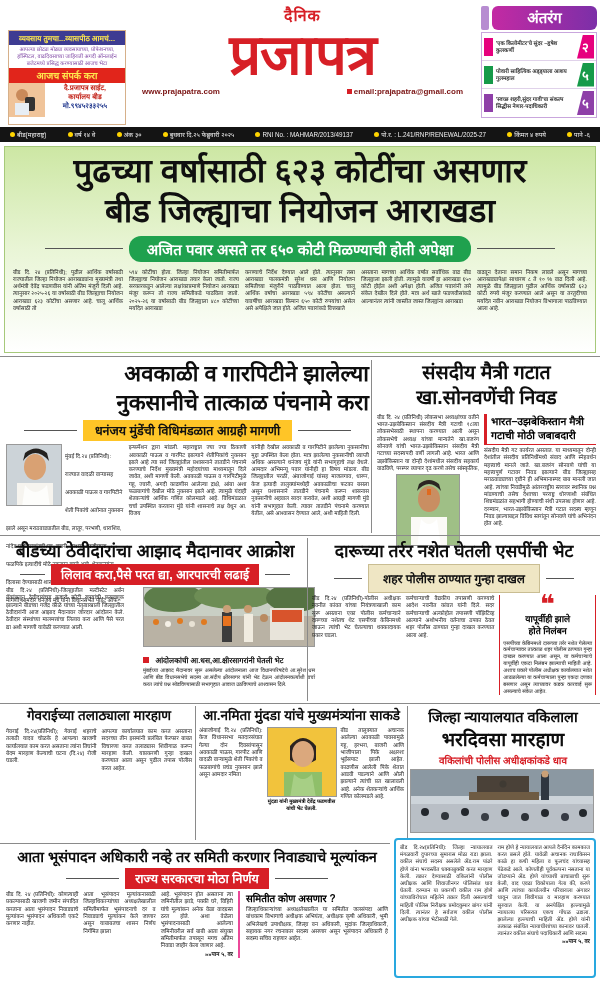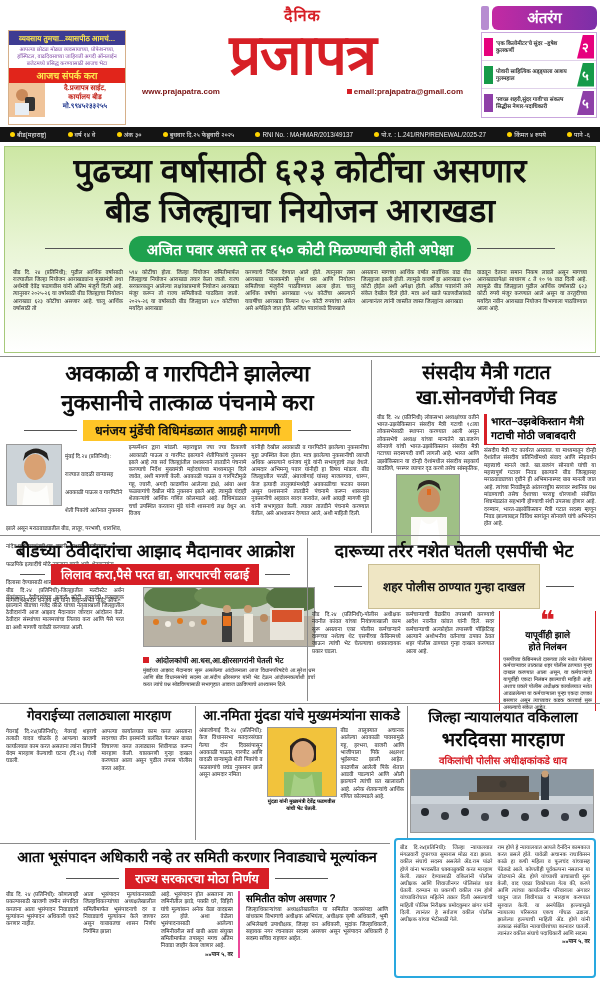--- a/index.html
+++ b/index.html
@@ -47,33 +47,33 @@
   .sub-row .rule { flex:1; height:1px; background:#555; }
   .lead-sub { background:#1fa14e; color:#fff; font-weight:bold; font-size:15px; padding:3px 18px;border-radius:12px; }
   .lead-cols { display:flex; gap:6px; padding:5px 8px 3px 8px; }
   .bodytxt { font-size:5.5px; line-height:1.33; text-align:justify; color:#1b1b1b; }
   .lead-cols .col { flex:1; }
 
   
   .story-h { text-align:center; font-weight:800; color:#0d0d0d; }
   .yellow-sub { background:#ffc527; color:#111; font-weight:bold; font-size:12.5px; padding:2px 12px; }
   .red-sub { background:#d71f26; color:#fff; font-weight:bold; font-size:12.5px; padding:2px 10px; }
-  .cream-sub { background:#efe6c4; color:#111; font-weight:bold; font-size:12px; padding:13px 14px; border:1px solid #c9bd92; }
+  .cream-sub { background:#efe6c4; color:#111; font-weight:bold; font-size:12px; padding:5px 14px; border:1px solid #c9bd92; }
   .cols { display:flex; gap:5px; }
   .cols > div { flex:1; }
   .photo { border:1px solid #999; overflow:hidden; background:#ddd; }
   .hline { background:#8a8a8a; height:1px; left:0; width:600px; }
   .vline { background:#8a8a8a; width:1px; }
   .caption-title { font-weight:bold; font-size:7.5px; color:#111; }
   .caption-marker { display:inline-block; width:6px; height:6px; background:#d71f26; margin-right:2px; }
   .jump { font-weight:bold; font-size:5.8px; text-align:right; color:#111; }
 
   
   .story-hail { left:6px; top:360px; width:363px; height:173px; }
-  .story-hail .story-h { font-size:22px; line-height:1.3; }
+  .story-hail .story-h { font-size:22px; line-height:1.3;text-align:right; }
   .story-son { left:377px; top:360px; width:219px; height:173px; }
   .story-son .story-h { font-size:19.5px; line-height:1.3; }
   .son-sub { border-left:3px solid #d71f26; padding-left:4px; font-size:10.5px; font-weight:800; line-height:1.35; border-bottom:1px solid #d71f26; padding-bottom:2px; }
 
   
   .story-dep { left:6px; top:538px; width:298px; height:163px; }
   .story-dep .story-h { font-size:17.5px; }
   .story-sp { left:312px; top:538px; width:284px; height:163px; }
   .story-sp .story-h { font-size:17.5px; }
   .quote-box { border-left:1px solid #d71f26; border-right:1px solid #d71f26; padding:0 3px; }

